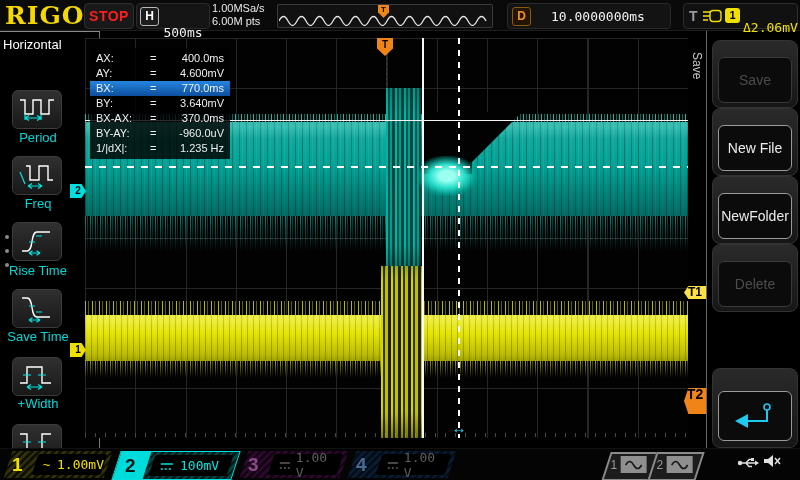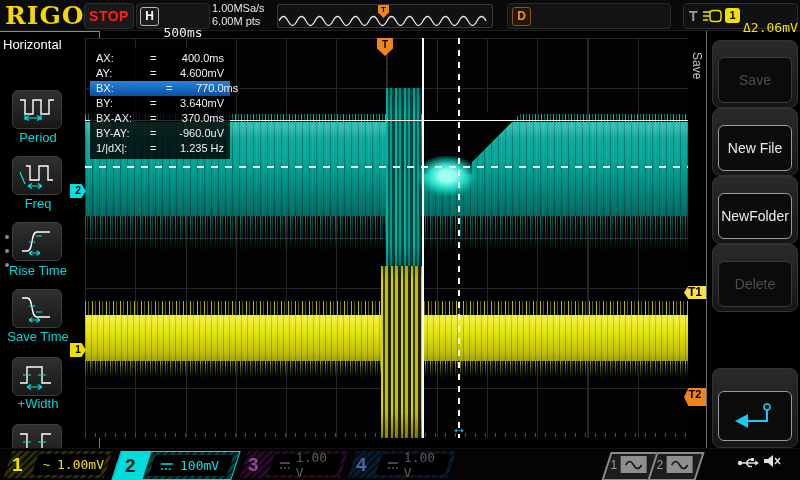--- a/index.html
+++ b/index.html
@@ -91,31 +91,31 @@
   #cursor-handle{left:362px;top:382px;width:24px;height:16px;color:#2ad8ff;font-size:15px;font-weight:bold;line-height:16px;text-align:center;}
   #trig-marker{left:292px;top:0;width:16px;height:18px;background:#f08418;
      clip-path:polygon(0 0,100% 0,100% 58%,50% 100%,0 58%);
      color:#000;font-weight:bold;font-size:10px;text-align:center;line-height:13px;}
 
   
   #cursor-panel{left:5px;top:10px;width:140px;background:rgba(0,0,0,.82);padding:3px 0;
      font-family:Liberation Sans, sans-serif;font-size:11px;color:#f0f0f0;}
   .crow{display:grid;grid-template-columns:54px 14px 1fr;height:15px;line-height:15px;padding:0 6px;}
   .crow .cv{text-align:right;}
-  .crow.selected{background:linear-gradient(180deg,#2585e0,#0c4f9e);gap:16px;}
+  .crow.selected{background:linear-gradient(180deg,#2585e0,#0c4f9e);}
 
   
   .tag{color:#000;font-weight:bold;text-align:center;}
   #ch2-tag{left:70px;top:184px;width:16px;height:14px;background:#00e0e0;font-size:10px;line-height:14px;
      clip-path:polygon(0 0,72% 0,100% 50%,72% 100%,0 100%);}
   #ch1-tag{left:70px;top:343px;width:16px;height:14px;background:#f0e000;font-size:10px;line-height:14px;
      clip-path:polygon(0 0,72% 0,100% 50%,72% 100%,0 100%);}
   #t1-tag{left:684px;top:286px;width:22px;height:13px;background:#fde047;font-size:12px;line-height:13px;
      clip-path:polygon(0 50%,20% 0,100% 0,100% 100%,20% 100%);}
-  #t2-tag{left:684px;top:388px;width:22px;height:18px;background:#f08418;font-size:11px;line-height:13px;
+  #t2-tag{left:684px;top:388px;width:22px;height:26px;background:#f08418;font-size:14px;line-height:13px;
      clip-path:polygon(0 50%,20% 0,100% 0,100% 100%,20% 100%);}
 
   
   #right-divider{left:706px;top:31px;width:1px;height:417px;background:#6a6a6a;}
   #save-tab{left:690px;top:52px;color:#c8c8c8;font-size:12px;writing-mode:vertical-rl;}
   .rbtn-outer{left:712px;width:84px;height:66px;background:linear-gradient(180deg,#2a2a2a,#161616);border:1px solid #333;border-radius:8px;}
   .rbtn-inner{position:absolute;left:5px;top:16px;width:72px;height:44px;background:#0b0b0b;border-radius:6px;
      font-size:14px;display:flex;align-items:center;justify-content:center;}
   .rbtn-inner.on{border:1px solid #9a9a9a;color:#ececec;}
   .rbtn-inner.off{border:1px solid #3a3a3a;color:#4c4c4c;}
@@ -169,20 +169,21 @@
     <div>6.00M pts</div>
   </div>
   <div id="preview" class="abs">
     <svg width="210" height="19">
       <path d="M0,14 q4.5,-9 9,0 t9,0 t9,0 t9,0 t9,0 t9,0 t9,0 t9,0 t9,0 t9,0 t9,0 t9,0 t9,0 t9,0 t9,0 t9,0 t9,0 t9,0 t9,0 t9,0 t9,0 t9,0 t9,0" stroke="#e6e6e6" stroke-width="1.3" fill="none"></path>
     </svg>
     <div id="preview-trig" class="abs">T</div>
   </div>
   <div id="d-block" class="abs">
     <div id="d-badge" class="abs">D</div>
+    <div id="delay-value" class="abs">10.0000000ms</div>
   </div>
   <div id="t-block" class="abs">
     <div id="t-label" class="abs">T</div>
     <svg id="edge-icon" class="abs" width="22" height="18">
       <path d="M2,5 h7 M2,9 h7 M2,13 h5" stroke="#f0e000" stroke-width="1.4" fill="none"></path>
       <rect x="9" y="3.5" width="11" height="11" rx="3" fill="none" stroke="#f0e000" stroke-width="1.4"></rect>
     </svg>
     <div id="t-src" class="abs">1</div>
     <div id="t-level" class="abs">Δ2.06mV</div>
   </div>

